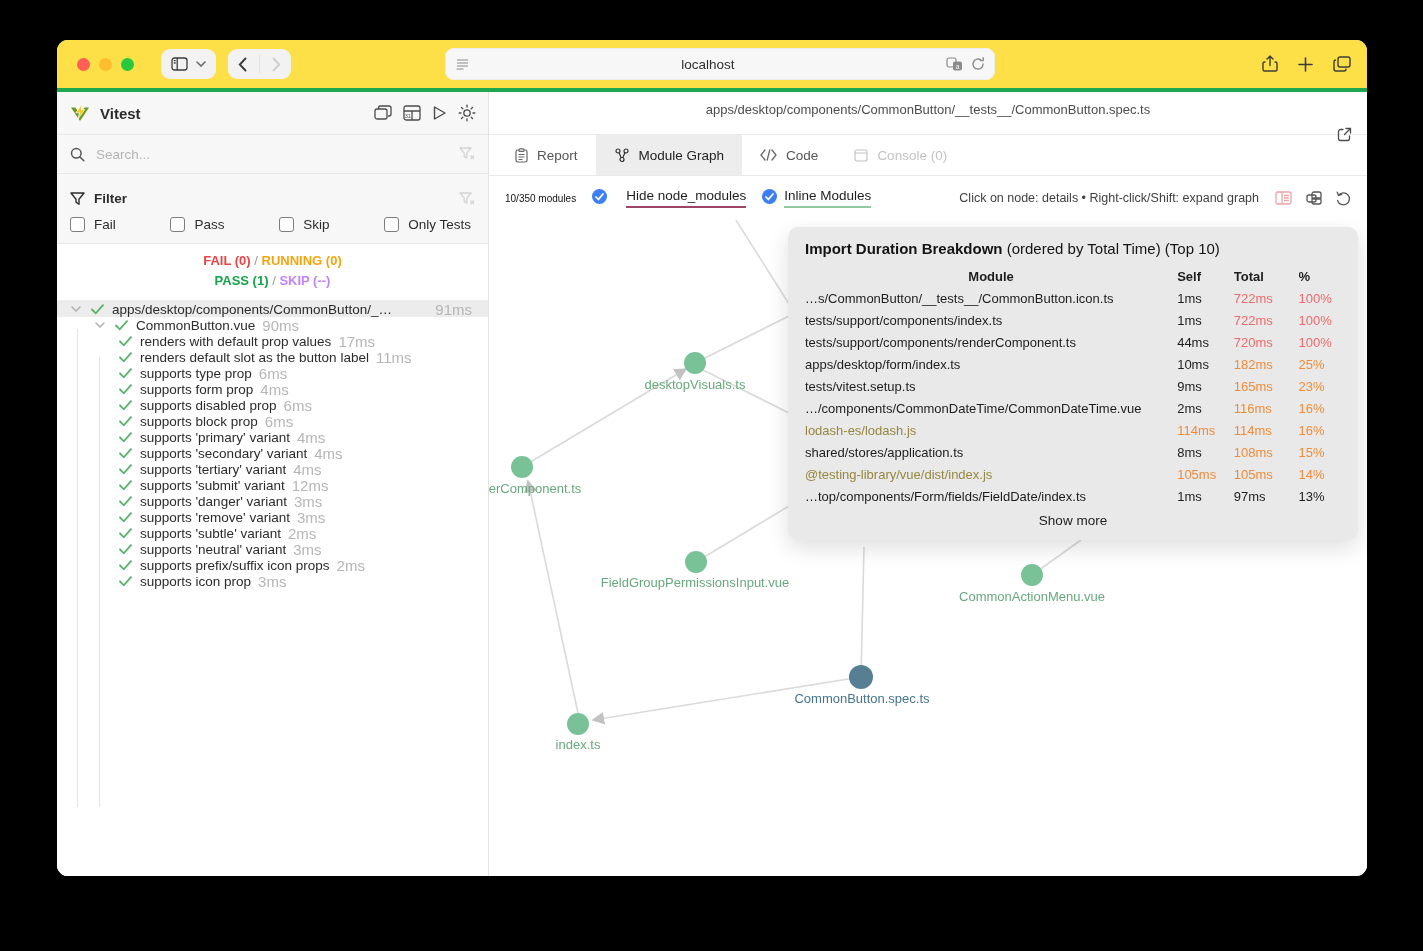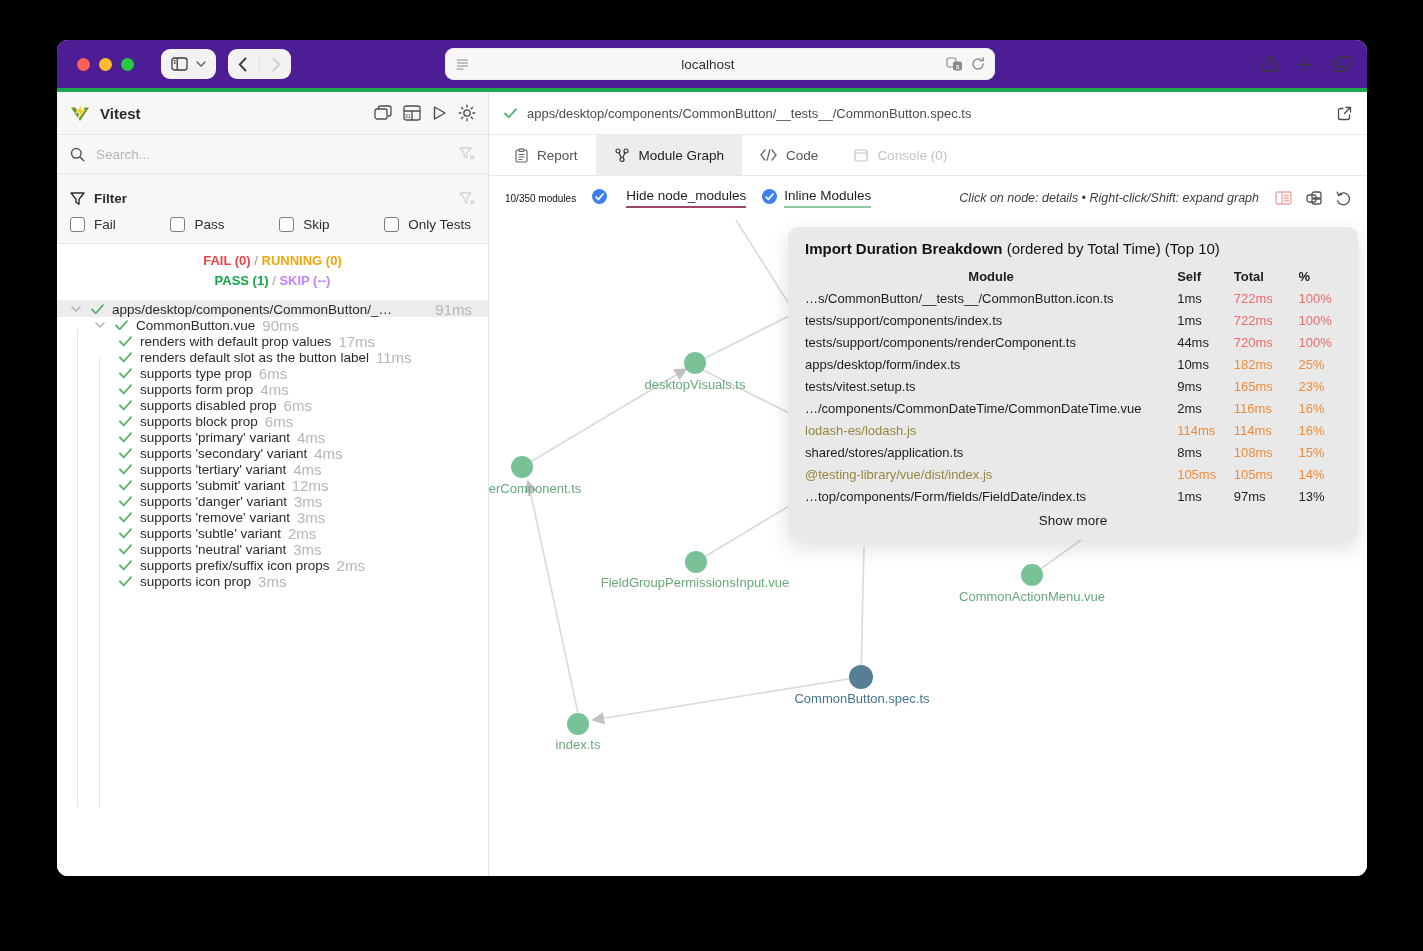--- a/index.html
+++ b/index.html
@@ -1,20 +1,20 @@
 <!DOCTYPE html>
 <html><head>
 <meta charset="utf-8">
 <style>
   html,body{margin:0;padding:0;background:#000;width:1423px;height:951px;overflow:hidden;
     font-family:"Liberation Sans",sans-serif;-webkit-font-smoothing:antialiased;}
   .window{position:absolute;left:57px;top:40px;width:1310px;height:836px;background:#fff;
     border-radius:11px;overflow:hidden;box-shadow:0 12px 40px rgba(0,0,0,.55);}
   
-  .chrome{height:48px;background:#4c1d95;display:flex;align-items:center;position:relative;}
+  .chrome{height:48px;background:#fde047;display:flex;align-items:center;position:relative;}
   .lights{display:flex;gap:9px;margin-left:20px;}
   .light{width:13px;height:13px;border-radius:50%;}
   .l-red{background:#ff5f57}.l-yellow{background:#febc2e}.l-green{background:#28c840}
   .pill{background:#f2f2f3;border-radius:9px;height:30px;display:flex;align-items:center;padding:0 10px;gap:8px;color:#3c3c3c;}
   .pill .sep{width:1px;height:18px;background:#e2e2e2;}
   .addr{position:absolute;left:388px;width:530px;height:32px;top:8px;background:#f7f7f8;border-radius:9px;
     display:flex;align-items:center;padding:0 10px;color:#9a9a9a;box-shadow:inset 0 0 0 1px #ededee;}
   .addr .url{flex:1;text-align:center;color:#2f2f2f;font-size:13.5px;}
   .chrome-right{position:absolute;right:16px;display:flex;gap:20px;align-items:center;color:#3c3c3c;}
   .greenbar{height:4px;background:#1ea84f;}
@@ -40,32 +40,32 @@
   .s-tree{background:#fff;flex:1;position:relative;overflow:hidden;font-size:13.5px;color:#2b2b2b;}
   .trow{height:16px;display:flex;align-items:center;white-space:nowrap;}
   .trow.file{background:#ececec;}
   .tname{overflow:hidden;text-overflow:ellipsis;}
   .time{color:#b6b6b6;font-size:15px;margin-left:7px;flex:none;}
   .ind-f{padding-left:14px}.ind-s{padding-left:38px}.ind-t{padding-left:62px}
   .gap8{width:8px;flex:none}.gap10{width:10px;flex:none}
   .guide{position:absolute;width:1px;background:#e4e4e4;}
   .sp{flex:1}
   
-  .m-header{height:42px;border-bottom:1px solid #e9e9e9;display:flex;align-items:center;padding:0 15px;gap:10px;color:#4c4c4c;font-size:13px;}
+  .m-header{height:42px;border-bottom:1px solid #e9e9e9;display:flex;align-items:center;padding:0 15px;gap:10px;color:#4c4c4c;font-size:13px;flex-direction:column;}
   .m-tabs{height:40px;border-bottom:1px solid #e9e9e9;display:flex;align-items:stretch;padding-left:8px;}
   .tab{display:flex;align-items:center;gap:9px;padding:0 18px;font-size:13.5px;color:#555;}
   .tab.active{background:#ededed;color:#222;}
   .tab.disabled{color:#c3c3c3;}
   .m-toolbar{height:44px;display:flex;align-items:center;padding:0 16px;gap:16px;position:relative;z-index:3;background:transparent;}
   .mcount{font-size:10px;font-weight:400;color:#111;}
   .gchk{display:flex;align-items:flex-start;gap:7px;font-size:13.5px;color:#1e1e1e;}
   .cbc{width:15px;height:15px;border-radius:50%;background:#3b7ff2;display:flex;align-items:center;justify-content:center;margin-top:1px;}
   .u-maroon{border-bottom:2.5px solid #9c4566;padding-bottom:3px;margin-left:12px;}
   .u-green{border-bottom:2.5px solid #90c9a2;padding-bottom:3px;}
-  .hint{margin-left:auto;font-size:12.5px;color:#3f3f3f;font-style:italic;}
+  .hint{margin-left:auto;font-size:12.5px;color:#3f3f3f;}
   .t-icons{display:flex;gap:14px;align-items:center;color:#555;}
   
   .graph{flex:1;position:relative;overflow:hidden;}
   .edges{position:absolute;inset:0;}
   .node{position:absolute;width:22px;height:22px;border-radius:50%;transform:translate(-50%,-50%);background:#79c298;}
   .node.teal{background:#567f94;width:24px;height:24px;}
   .nlabel{position:absolute;transform:translateX(-50%);font-size:13px;color:#69a87e;white-space:nowrap;}
   .nlabel.teal{color:#44758b;}
   
   .panel{position:absolute;left:299px;top:7px;width:570px;box-sizing:border-box;background:#e9e9e9;border-radius:10px;

